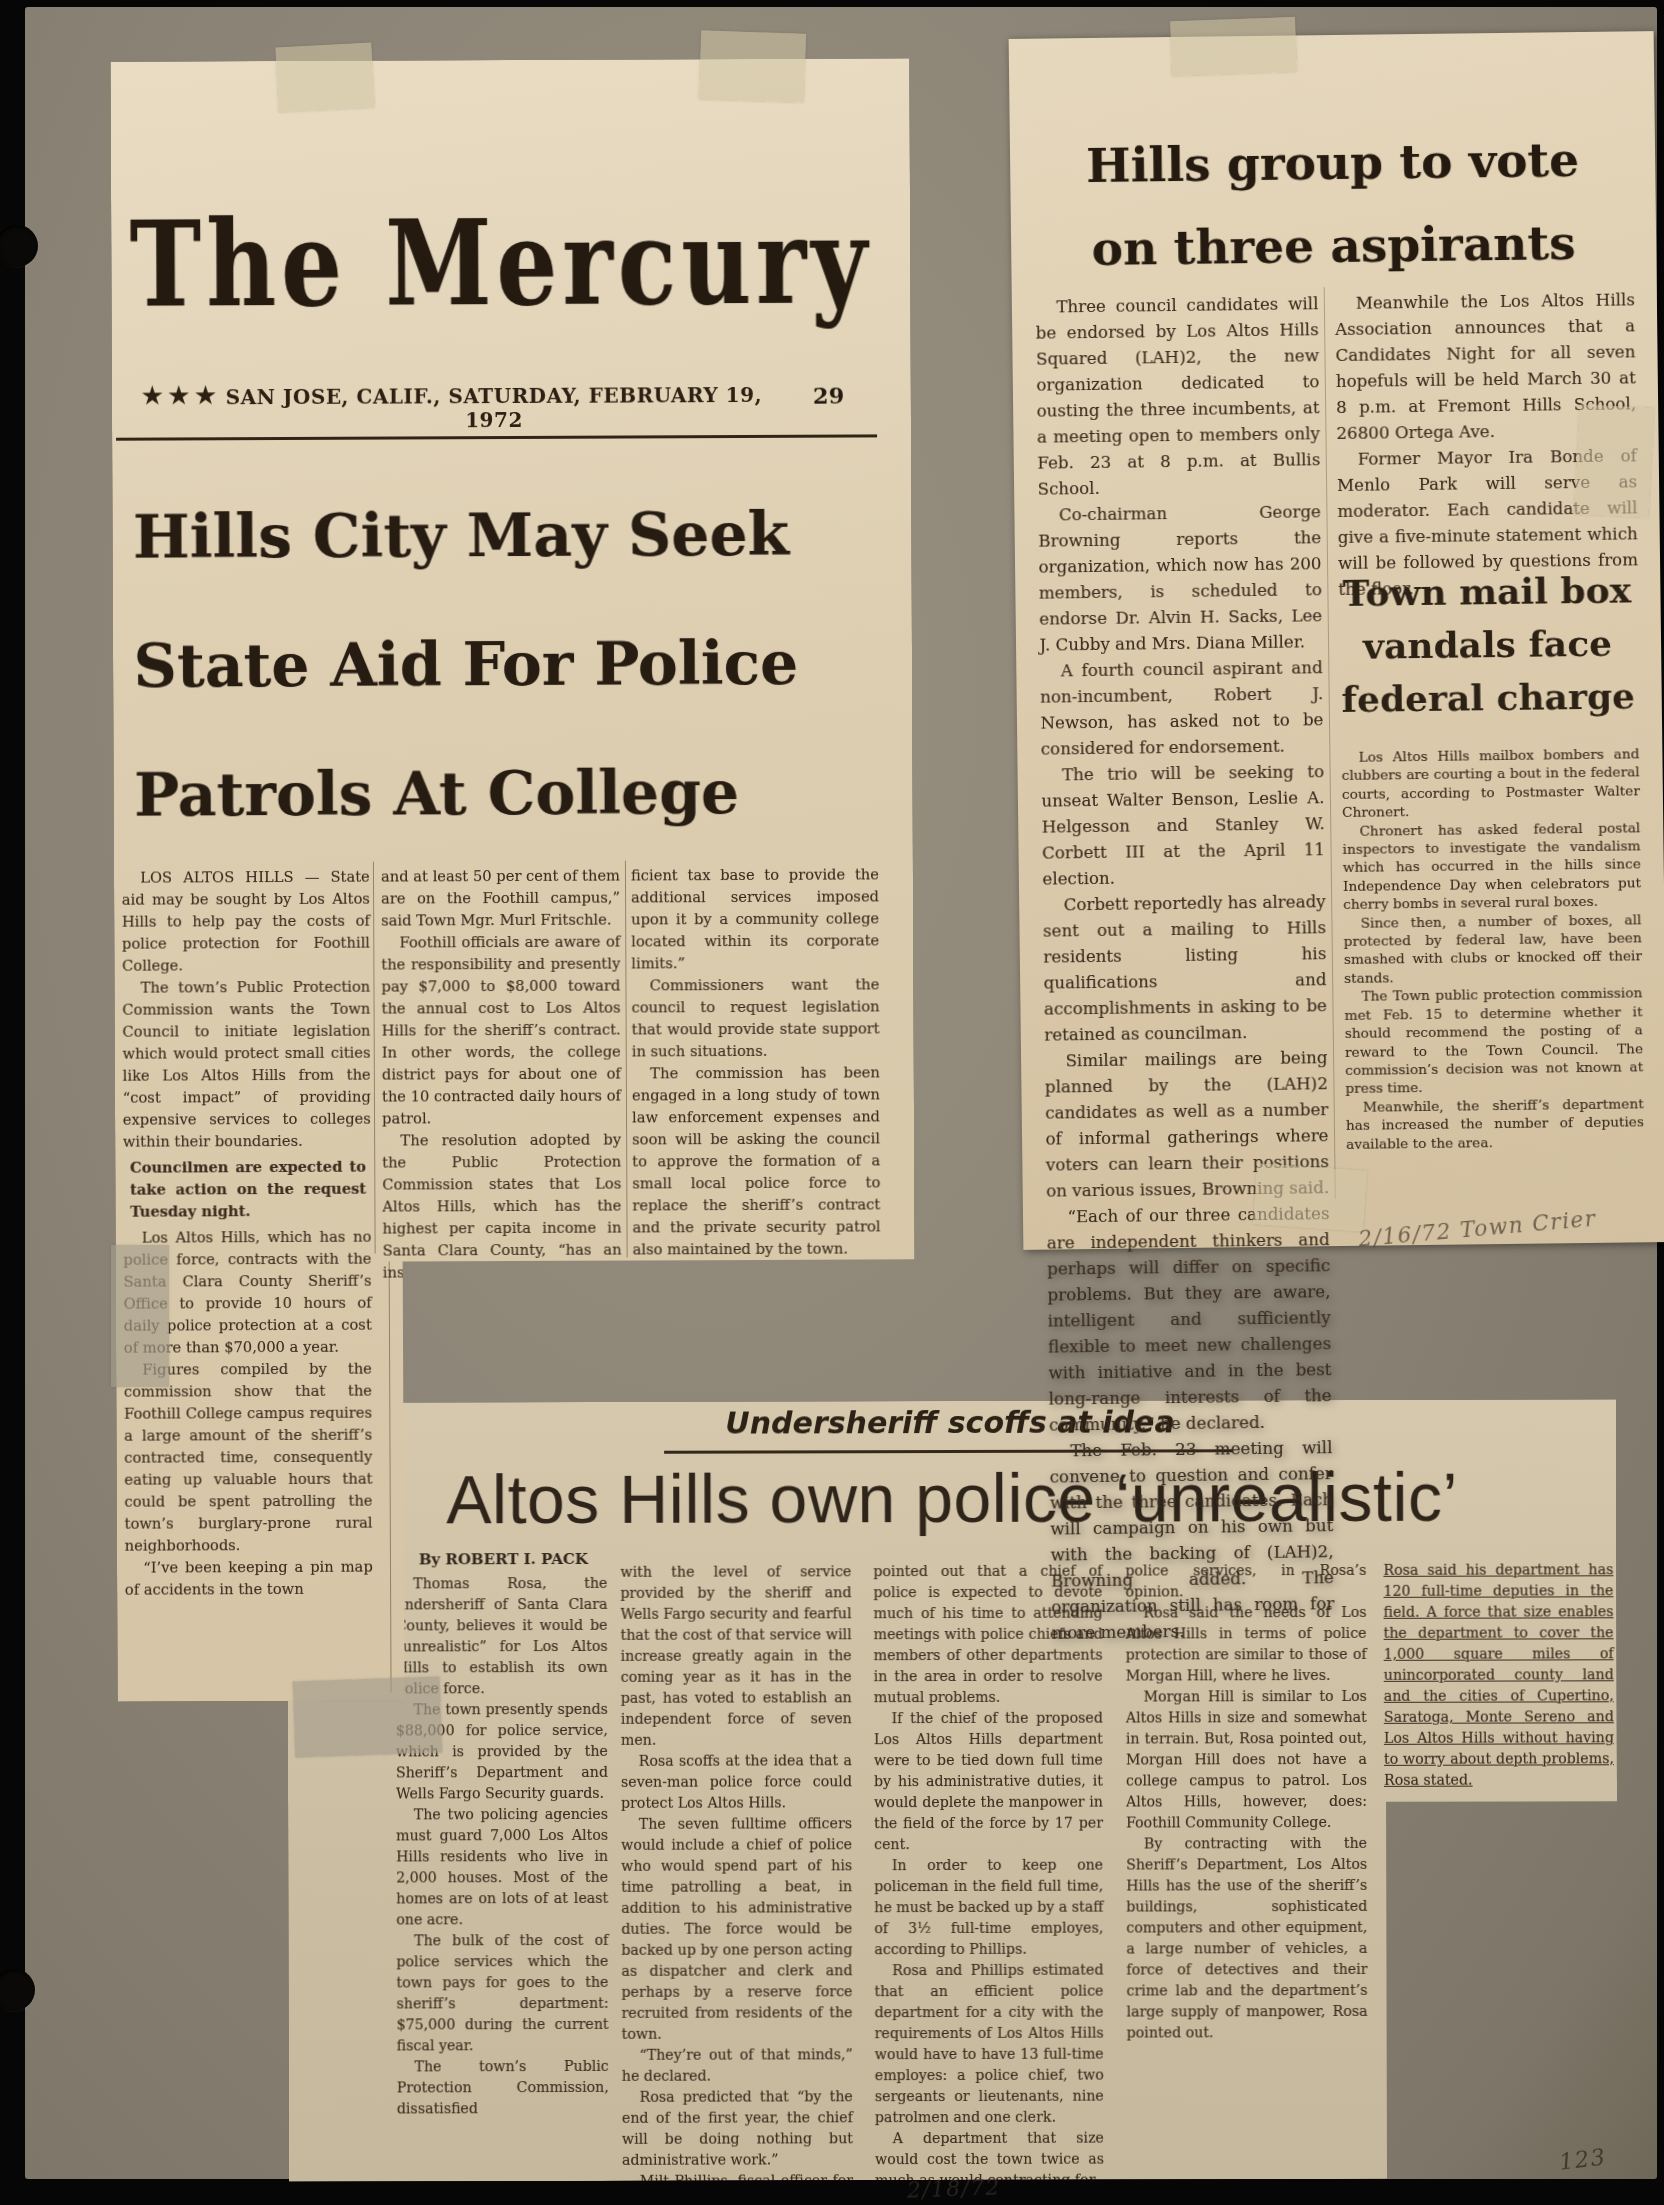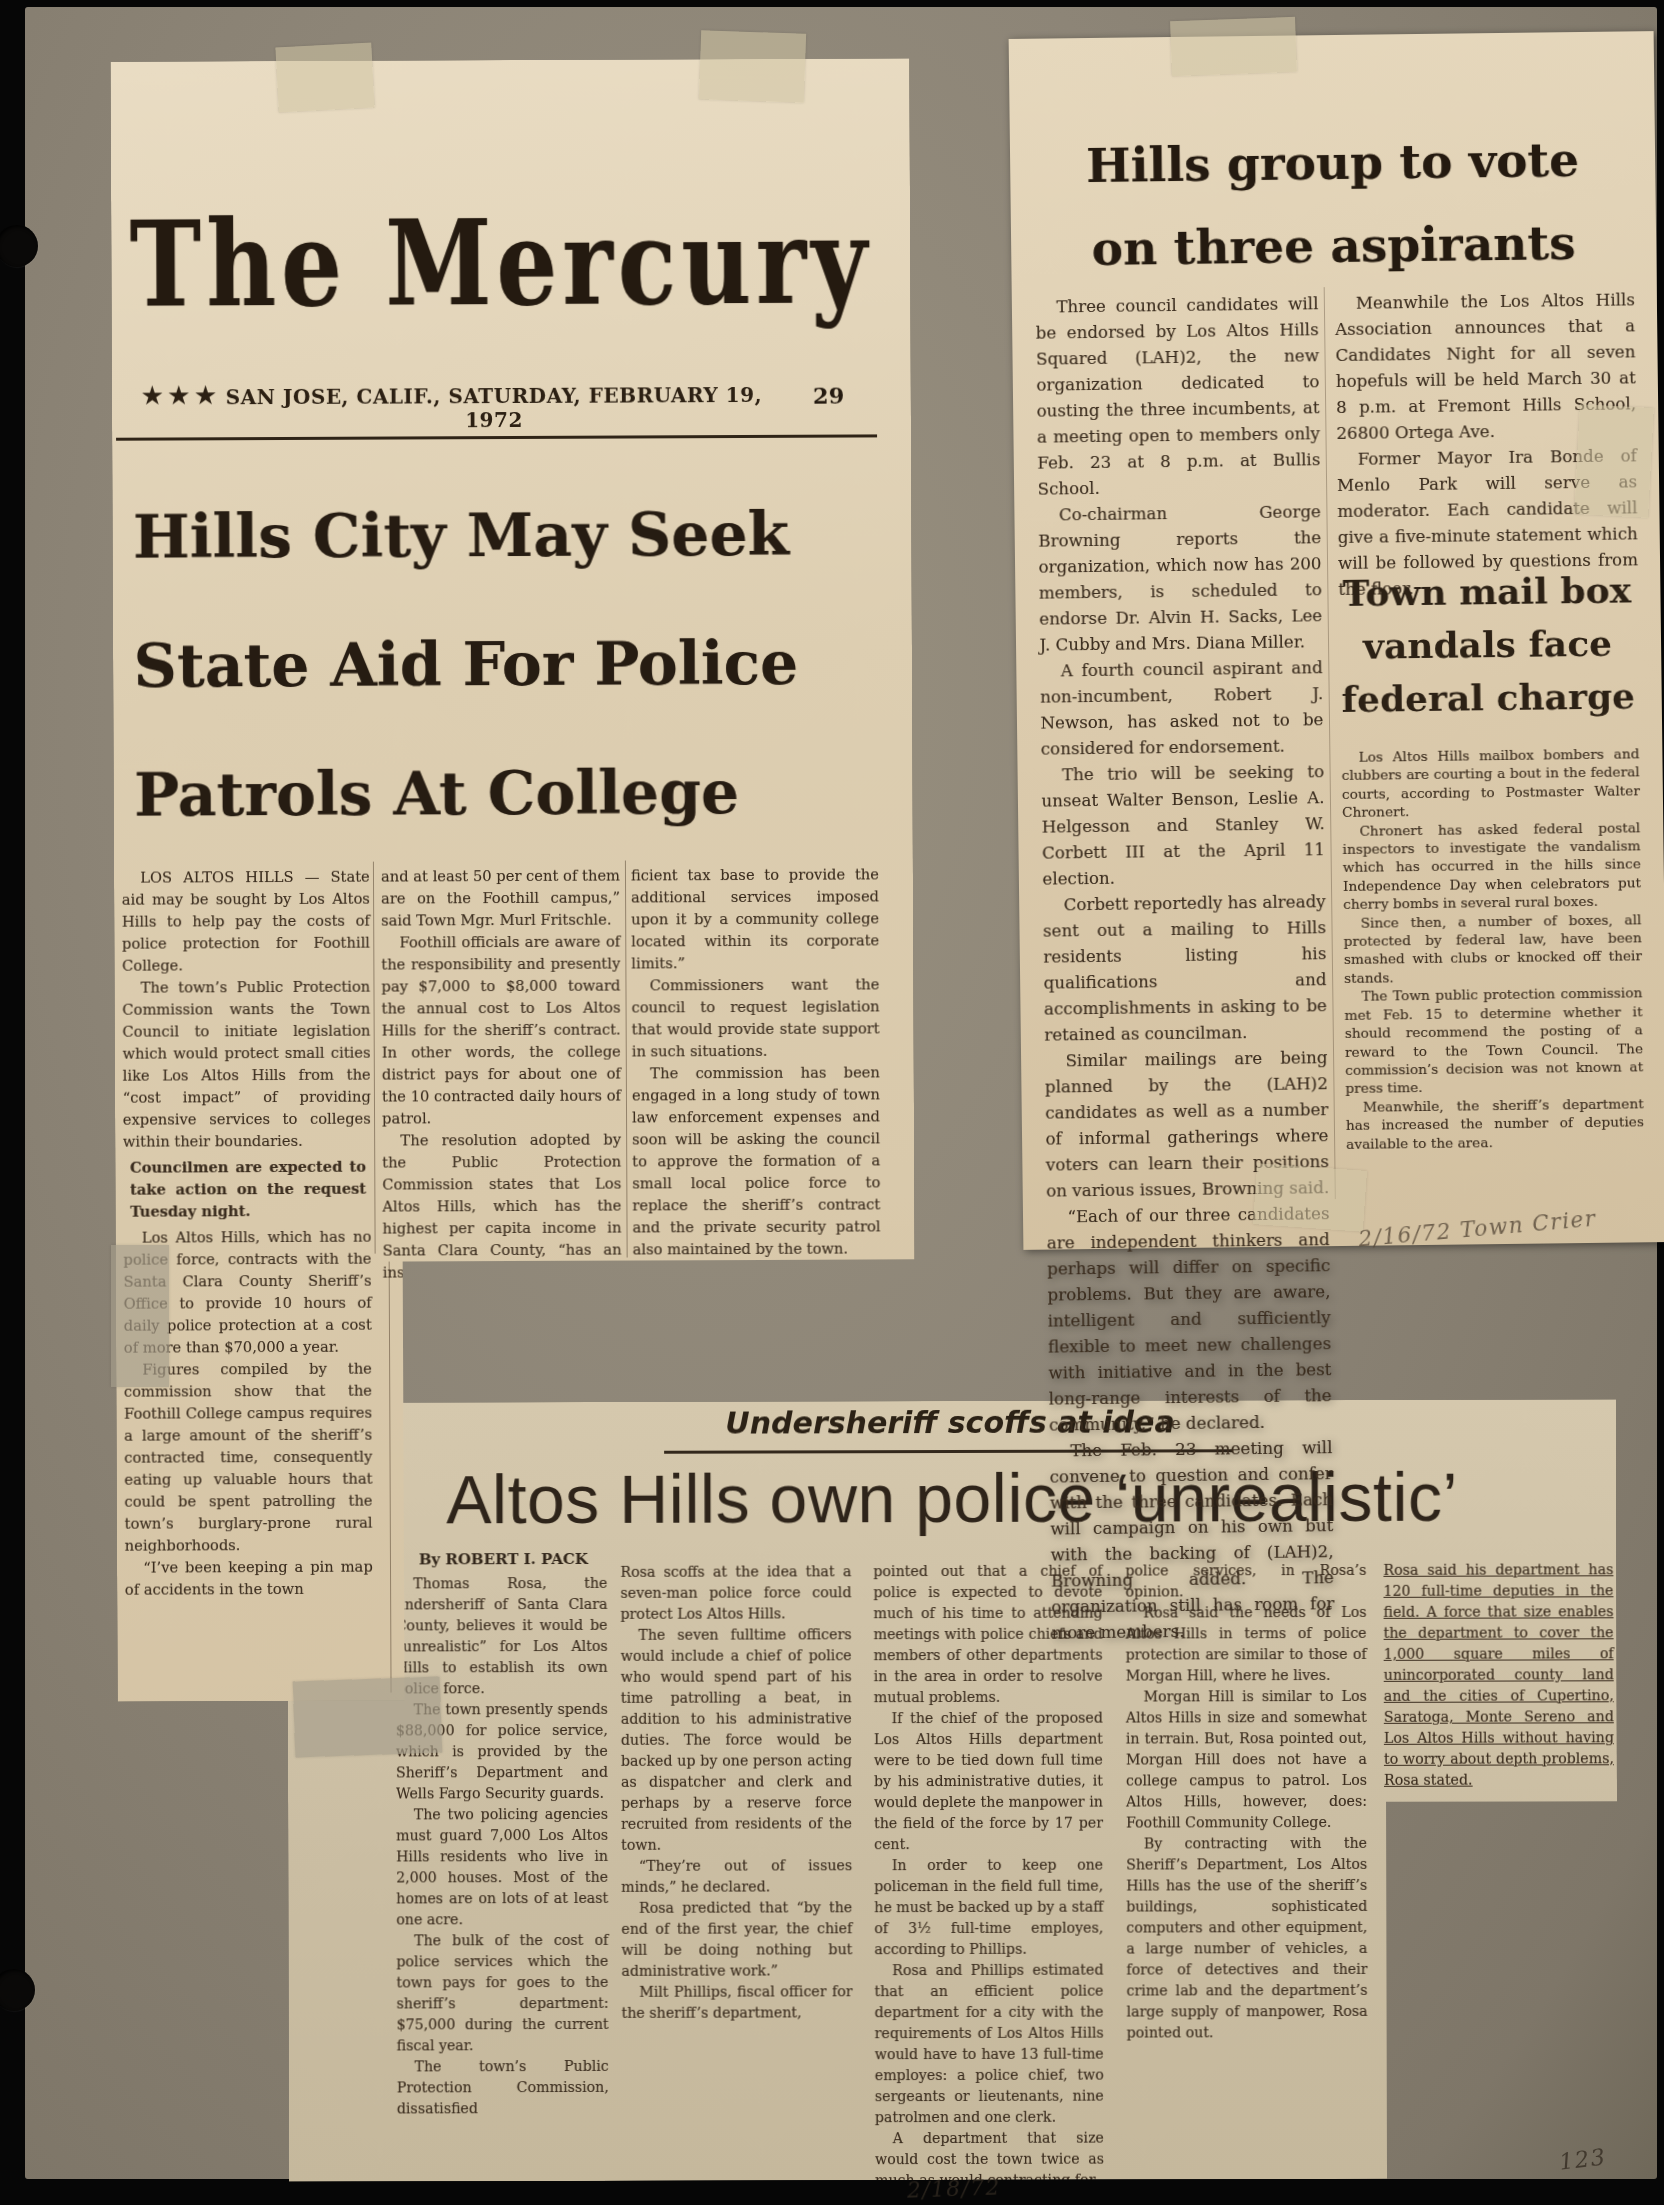--- a/index.html
+++ b/index.html
@@ -104,23 +104,24 @@
     <div class="hl-c">Altos Hills own police ‘unrealistic’</div>
     <div class="byline">By ROBERT I. PACK</div>
     <div class="col body-c" style="left:108px; top:171px; width:212px;">
         <p>Thomas Rosa, the undersheriff of Santa Clara County, believes it would be “unrealistic” for Los Altos Hills to establish its own police force.</p>
         <p>The town presently spends $88,000 for police service, which is provided by the Sheriff’s Department and Wells Fargo Security guards.</p>
         <p>The two policing agencies must guard 7,000 Los Altos Hills residents who live in 2,000 houses. Most of the homes are on lots of at least one acre.</p>
         <p>The bulk of the cost of police services which the town pays for goes to the sheriff’s department: $75,000 during the current fiscal year.</p>
         <p>The town’s Public Protection Commission, dissatisfied</p>
       </div>
     <div class="col body-c cont" style="left:333px; top:160px; width:231px;">
+        <p>with the level of service provided by the sheriff and Wells Fargo security and fearful that the cost of that service will increase greatly again in the coming year as it has in the past, has voted to establish an independent force of seven men.</p>
         <p>Rosa scoffs at the idea that a seven-man police force could protect Los Altos Hills.</p>
         <p>The seven fulltime officers would include a chief of police who would spend part of his time patrolling a beat, in addition to his administrative duties. The force would be backed up by one person acting as dispatcher and clerk and perhaps by a reserve force recruited from residents of the town.</p>
-        <p>“They’re out of issues minds,” he declared.</p>
+        <p>“They’re out of that minds,” he declared.</p>
         <p>Rosa predicted that “by the end of the first year, the chief will be doing nothing but administrative work.”</p>
         <p>Milt Phillips, fiscal officer for the sheriff’s department,</p>
       </div>
     <div class="col body-c cont" style="left:586px; top:160px; width:229px;">
         <p>pointed out that a chief of police is expected to devote much of his time to attending meetings with police chiefs and members of other departments in the area in order to resolve mutual problems.</p>
         <p>If the chief of the proposed Los Altos Hills department were to be tied down full time by his administrative duties, it would deplete the manpower in the field of the force by 17 per cent.</p>
         <p>In order to keep one policeman in the field full time, he must be backed up by a staff of 3½ full-time employes, according to Phillips.</p>
         <p>Rosa and Phillips estimated that an efficient police department for a city with the requirements of Los Altos Hills would have to have 13 full-time employes: a police chief, two sergeants or lieutenants, nine patrolmen and one clerk.</p>
         <p>A department that size would cost the town twice as much as would contracting for</p>
       </div>

